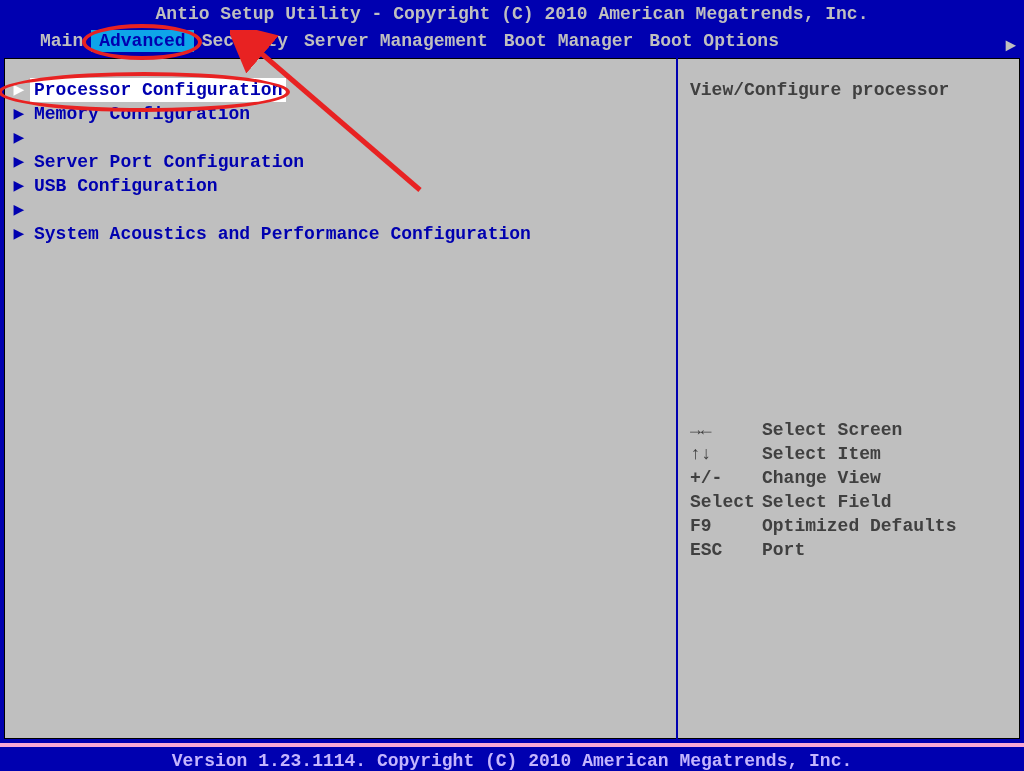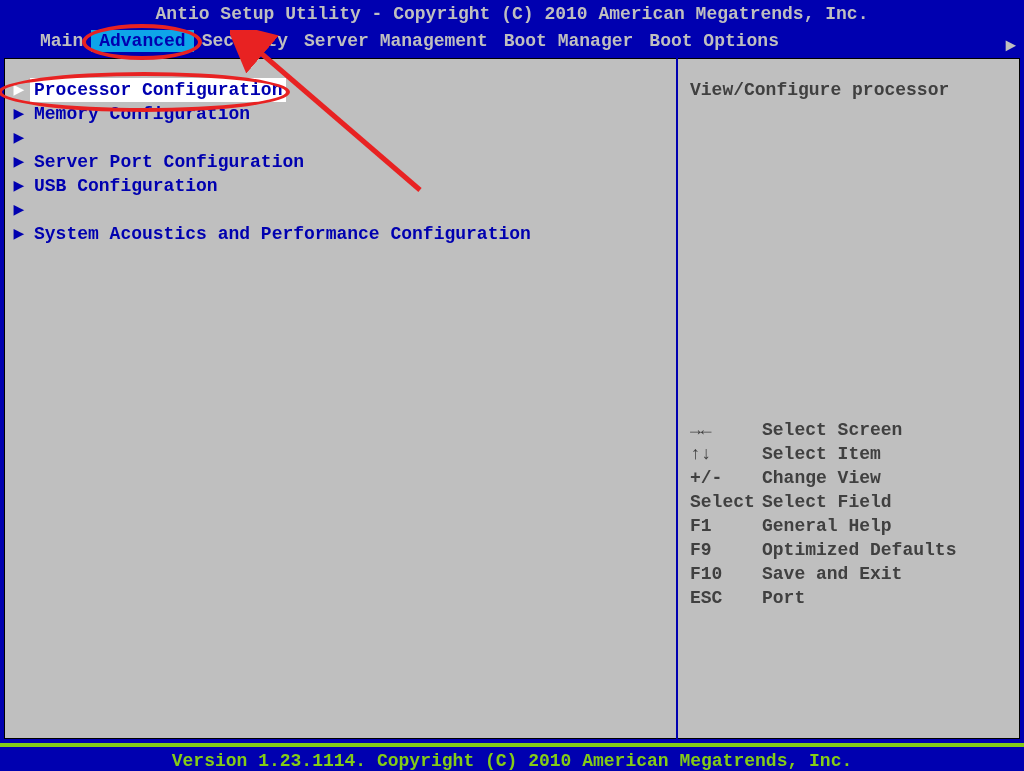--- a/index.html
+++ b/index.html
@@ -102,26 +102,26 @@
     }
     .key-row {
       display: flex;
     }
     .key-label {
       width: 72px;
       flex-shrink: 0;
     }
     .footer-bar {
       background: #0000b0;
-      color: #84cc16;
+      color: #c4b5fd;
       text-align: center;
       padding: 4px 0;
       height: 28px;
       line-height: 20px;
-      border-top: 4px solid #84cc16;
+      border-top: 4px solid #f9a8d4;
     }
     .bottom-border {
       background: #0000b0;
       height: 4px;
     }
     
     .annotation-ellipse {
       position: absolute;
       border: 4px solid #e82222;
       border-radius: 50%;
@@ -211,30 +211,22 @@
         </div>
         <div class="key-row">
           <span class="key-label">+/-</span>
           <span>Change View</span>
         </div>
         <div class="key-row">
           <span class="key-label">Select</span>
           <span>Select Field</span>
         </div>
         <div class="key-row">
-          <span class="key-label">F1</span>
-          <span>General Help</span>
-        </div>
-        <div class="key-row">
           <span class="key-label">F9</span>
           <span>Optimized Defaults</span>
-        </div>
-        <div class="key-row">
-          <span class="key-label">F10</span>
-          <span>Save and Exit</span>
         </div>
         <div class="key-row">
           <span class="key-label">ESC</span>
           <span>Port</span>
         </div>
       </div>
     </div>
   </div>
   <div class="bottom-border"></div>
   <div class="footer-bar">

